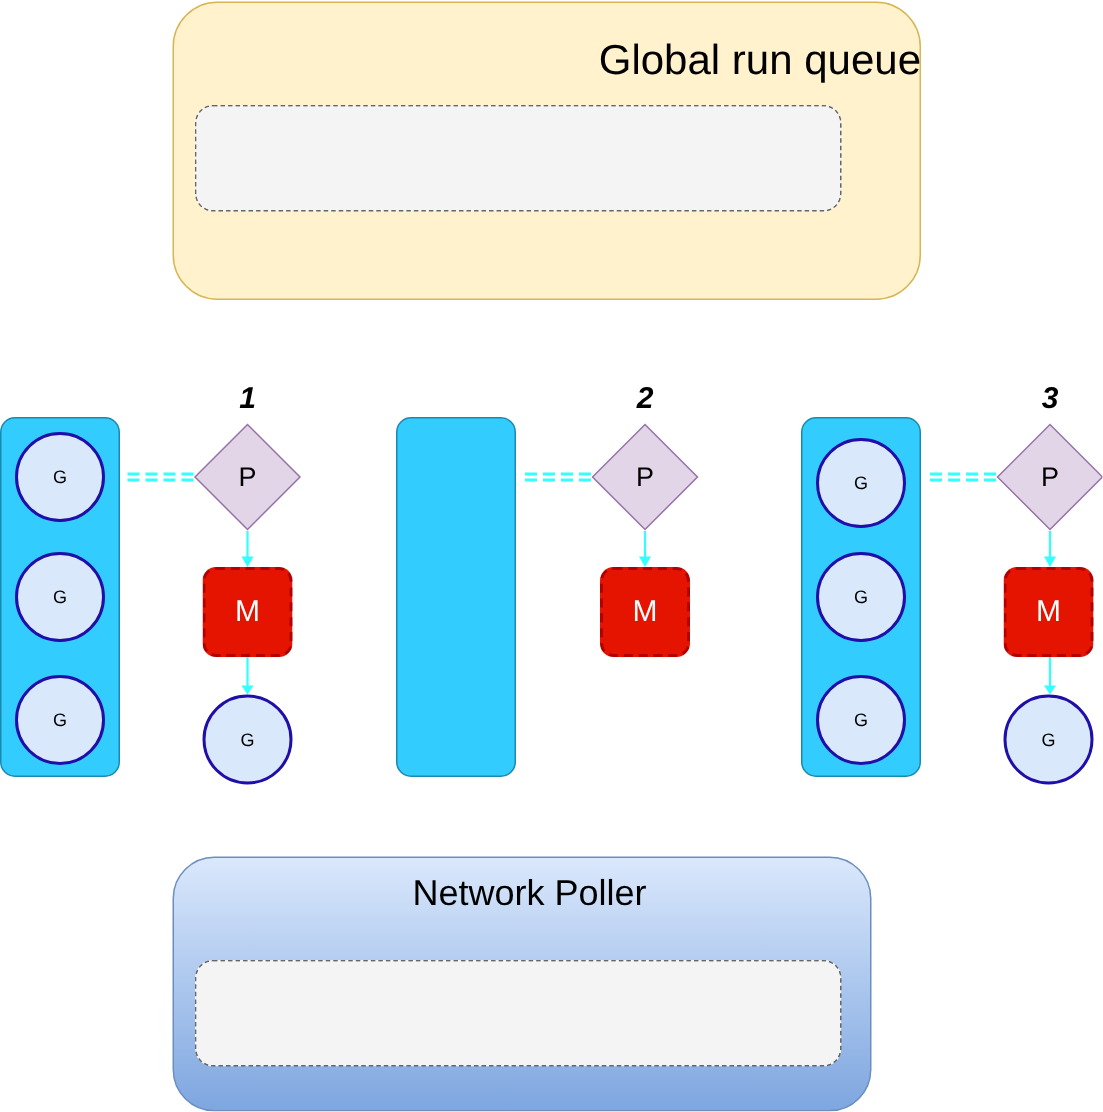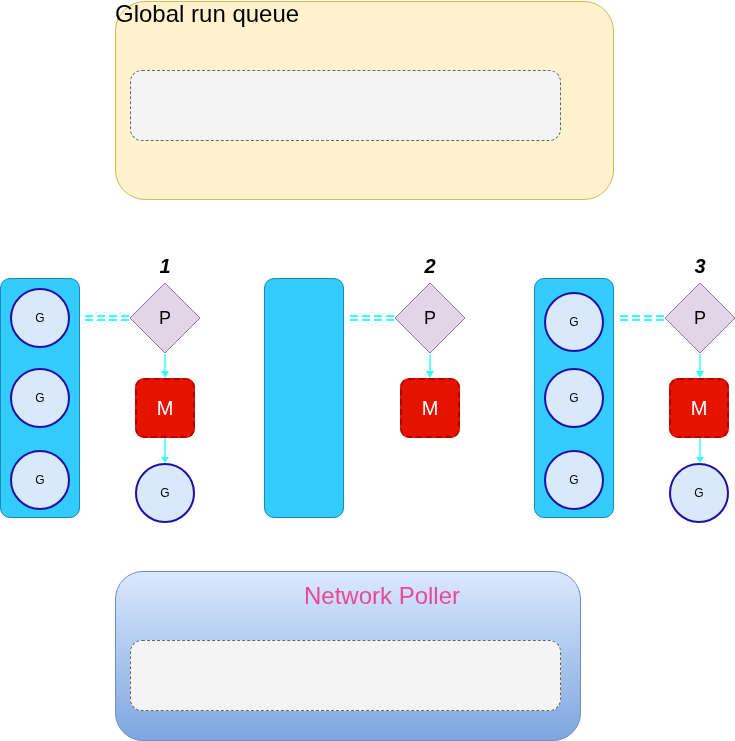--- a/index.html
+++ b/index.html
@@ -4,36 +4,36 @@
   <style>
     html, body { margin: 0; padding: 0; background: #ffffff; }
     body { width: 735px; height: 741px; position: relative; overflow: hidden; font-family: "Liberation Sans", sans-serif; }
     .abs { position: absolute; box-sizing: border-box; }
 
     .global-queue {
       left: 115px; top: 1px; width: 499px; height: 199px;
       background: #fff2cc; border: 1px solid #d6b656; border-radius: 30px;
     }
     .global-title {
-      left: 115px; top: 0; width: 499px; text-align: left;
-      font-size: 24px; color: #000;
+      left: 115px; top: 24px; width: 499px; text-align: right;
+      font-size: 28px; color: #000;
     }
     .inner-slot {
       background: #f4f4f4; border: 1px dashed #666666; border-radius: 12px;
     }
     .gq-slot { left: 130px; top: 70px; width: 431px; height: 71px; }
 
     .poller {
       left: 115px; top: 571px; width: 466px; height: 170px;
       background: linear-gradient(to bottom, #dae8fc 0%, #7ea6e0 100%);
       border: 1px solid #6c8ebf; border-radius: 28px;
     }
     .poller-title {
-      left: 133px; top: 582px; width: 498px; text-align: center;
-      font-size: 24px; color: #ec4899;
+      left: 104px; top: 582px; width: 498px; text-align: center;
+      font-size: 24px; color: #000000;
     }
     .np-slot { left: 130px; top: 640px; width: 431px; height: 71px; }
 
     .lrq {
       width: 80px; height: 240px; top: 278px;
       background: #33ccff; border: 1px solid #1a8ab0; border-radius: 10px;
     }
     .g {
       width: 60px; height: 60px; border-radius: 50%;
       background: #dae8fc; border: 2px solid #1f0fa8;

